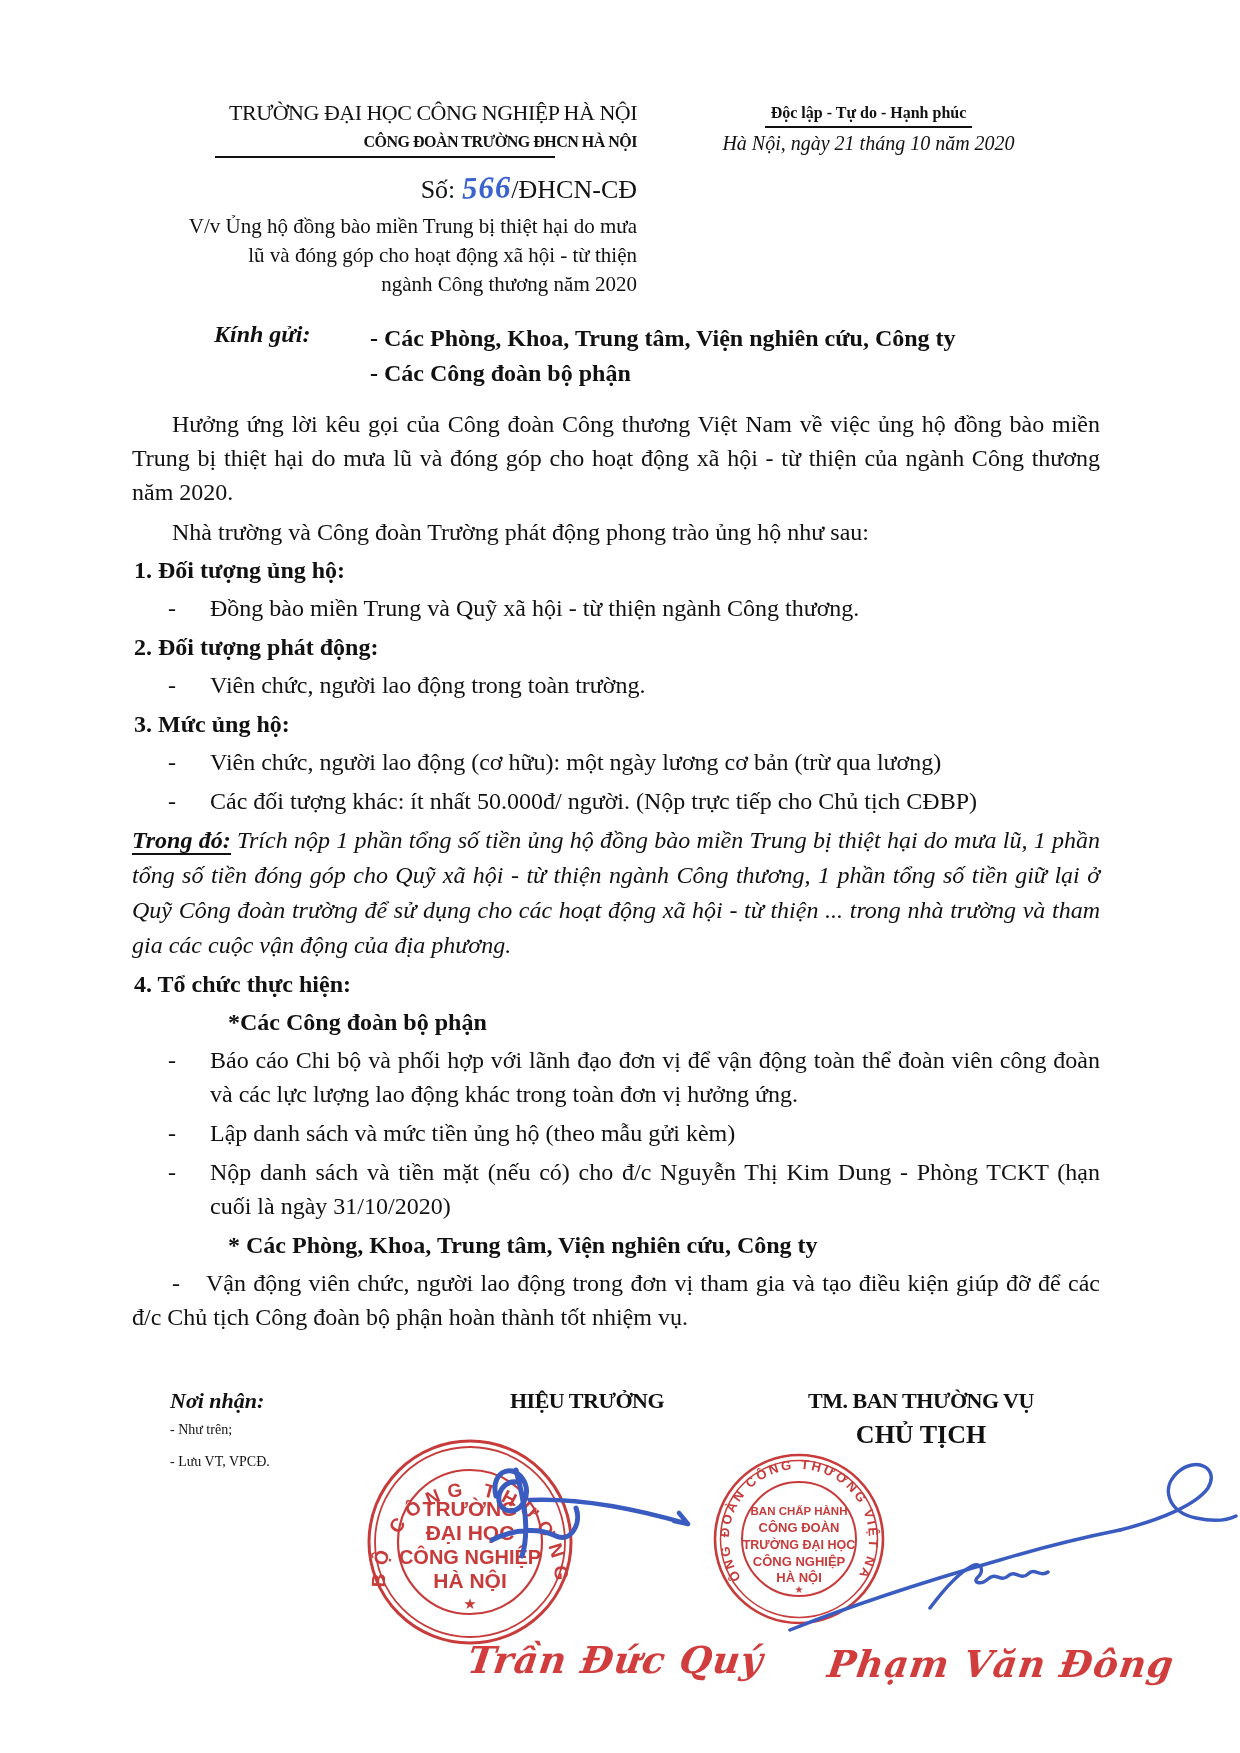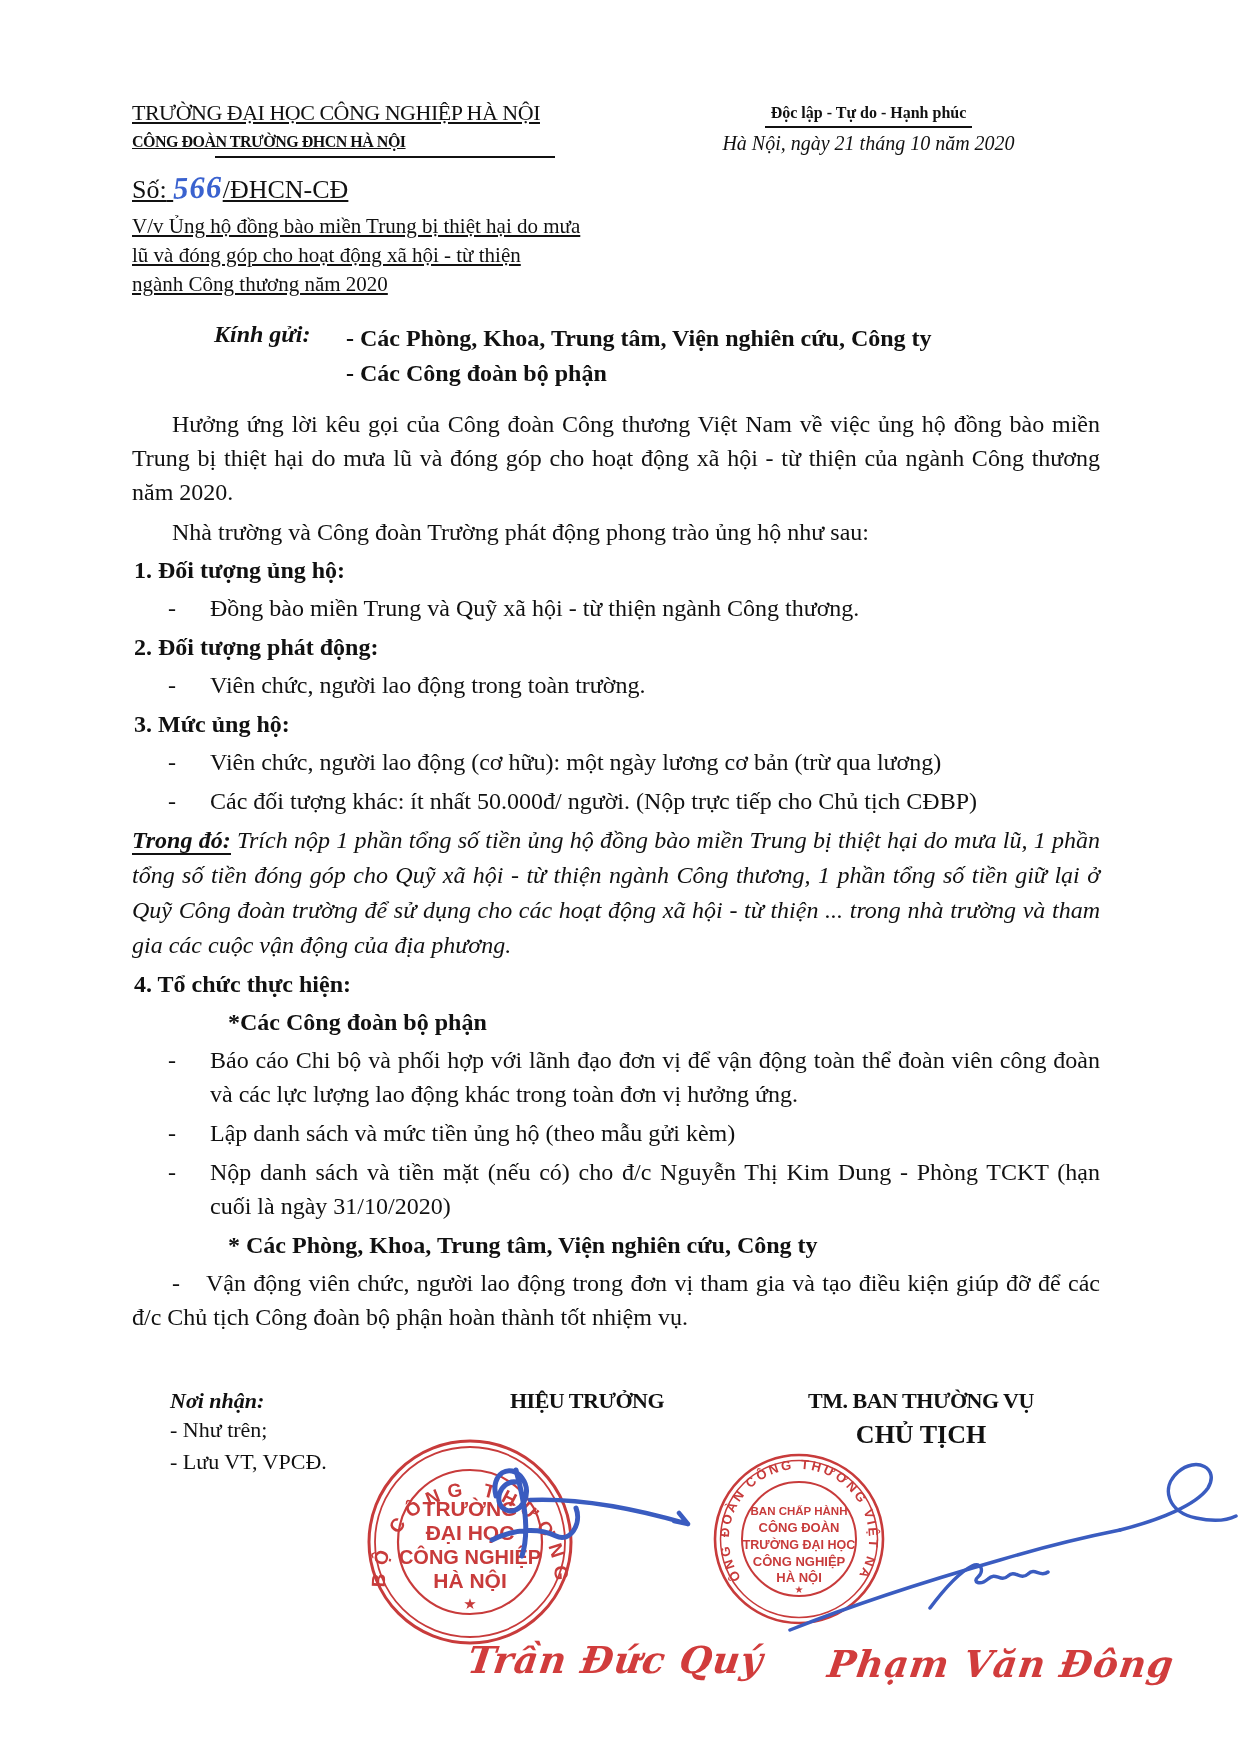--- a/index.html
+++ b/index.html
@@ -9,58 +9,58 @@
     width:1240px; height:1753px;
     background:#ffffff;
     font-family:"Liberation Serif","DejaVu Serif",serif;
     color:#111;
     overflow:hidden;
   }
   .content { position:absolute; left:132px; top:100px; width:968px; }
 
   
   .hdr { display:flex; width:100%; }
-  .hdr-left { width:505px; text-align:left;text-decoration:underline; }
+  .hdr-left { width:505px; text-align:right; }
   .hdr-right { width:463px; text-align:center; }
   .org-parent { font-size:22px; letter-spacing:-0.5px; white-space:nowrap; }
   .org-union { font-size:16px; font-weight:bold; letter-spacing:-0.5px; white-space:nowrap; margin-top:7px; }
   .org-underline { display:block; width:340px; height:0; border-bottom:2.5px solid #111; margin:5px auto 0 auto; }
   .doc-number { font-size:26px; margin-top:12px; }
   .doc-number .blue-num {
     color:#3a62cf; font-size:31px; font-style:italic; font-weight:bold;
     display:inline-block; transform:rotate(-2deg); letter-spacing:1px;
   }
   .subject { font-size:21px; line-height:29px; margin-top:6px; }
   .country { font-size:20px; font-weight:bold; letter-spacing:-0.6px; white-space:nowrap; }
   .motto { display:inline-block; font-size:16px; font-weight:bold; border-bottom:2.5px solid #111; padding:0 6px 4px 6px; margin-top:4px; }
   .dateline { font-size:20px; font-style:italic; margin-top:4px; }
 
   
-  .kinh-gui { display:flex; margin-top:22px; padding-left:82px; }
+  .kinh-gui { display:flex; margin-top:22px; padding-left:82px;gap:24px; }
   .kg-label { font-size:24px; font-weight:bold; font-style:italic; width:132px; flex:0 0 132px; }
   .kg-lines { font-size:24px; font-weight:bold; line-height:35px; }
 
   
   .body-text { margin-top:16px; font-size:24px; line-height:34px; }
   .para { text-align:justify; text-indent:40px; margin-bottom:3px; }
   .lead { margin-bottom:6px; }
   .heading { font-weight:bold; margin:4px 0 4px 2px; }
   .subheading { font-weight:bold; margin:4px 0 4px 96px; }
   .bullet { display:flex; padding-left:36px; margin-bottom:5px; }
   .bullet .dash { flex:0 0 42px; text-align:left; }
   .bullet .txt { flex:1; text-align:justify; }
   .note { font-style:italic; text-align:justify; line-height:35px; margin:4px 0; }
   .note .note-label { font-weight:bold; border-bottom:2px solid #111; }
   .dash-inline { padding-right:26px; }
 
   
   .sig-row { position:absolute; left:132px; top:1388px; width:968px; display:flex; }
   .noi-nhan { width:300px; flex:0 0 300px; padding-left:38px; }
   .nn-title { font-size:22px; font-weight:bold; font-style:italic; }
-  .nn-line { font-size:22px; line-height:32px; }
+  .nn-line { font-size:14px; line-height:32px; }
   .sig-center { width:310px; flex:0 0 310px; text-align:center; }
   .sig-right { flex:1; text-align:center; }
   .sig-title { font-size:22px; font-weight:bold; letter-spacing:-0.5px; }
   .sig-title2 { font-size:26px; font-weight:bold; margin-top:6px; }
 
   .stamp { position:absolute; }
   .stamp-left { left:366px; top:1438px; }
   .stamp-right { left:712px; top:1452px; }
   .sig-ink { position:absolute; left:0; top:0; pointer-events:none; }
 

